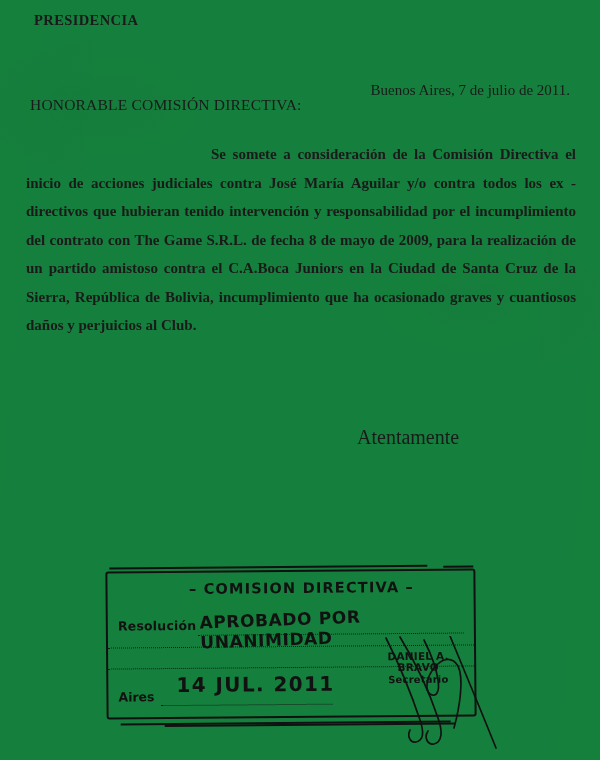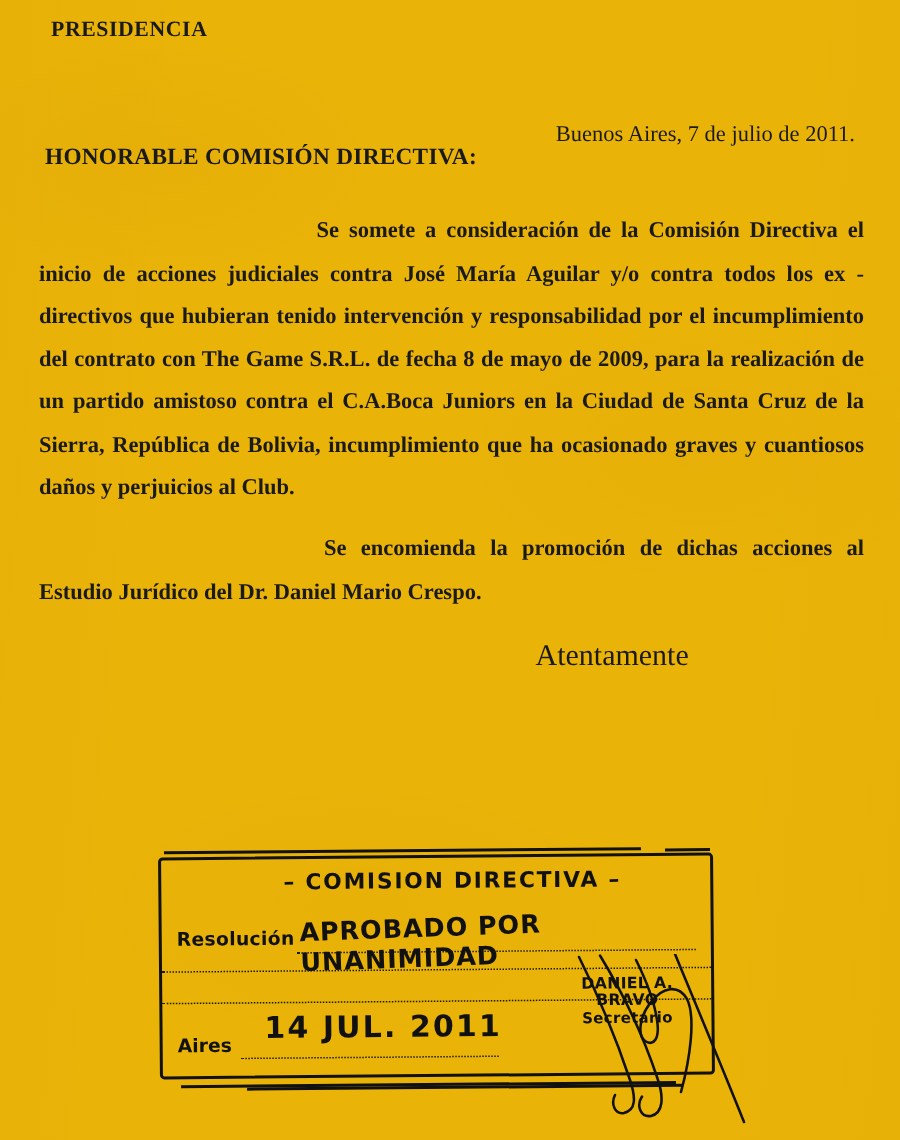--- a/index.html
+++ b/index.html
@@ -14,21 +14,21 @@
     overflow: hidden;
     font-family: "Liberation Serif", "DejaVu Serif", serif;
     color: #1a1a1a;
     -webkit-font-smoothing: antialiased;
   }
 
   
   #page {
     position: absolute;
     inset: 0;
-    background: #eab308;
+    background: #15803d;
   }
   
   #page::before {
     content: "";
     position: absolute;
     inset: 0;
     pointer-events: none;
     background:
       radial-gradient(ellipse 220px 120px at 18% 14%, rgba(0,0,0,0.018), rgba(0,0,0,0) 70%),
       radial-gradient(ellipse 260px 140px at 78% 40%, rgba(0,0,0,0.014), rgba(0,0,0,0) 70%),
@@ -50,21 +50,21 @@
     right: 30px;
     top: 50px;
     font-size: 15px;
     margin-top: 32px;
   }
 
   .salutation {
     position: absolute;
     left: 30px;
     top: 96px;
-    font-weight: bold;
+    font-weight: normal;
     font-size: 15.5px;
     letter-spacing: 0.2px;
   }
 
   .body-block {
     position: absolute;
     left: 26px;
     width: 550px;
     font-size: 15px;
     line-height: 28.5px;
@@ -218,23 +218,20 @@
   <div class="letterhead">PRESIDENCIA</div>
 
   <div class="dateline">Buenos Aires, 7 de julio de 2011.</div>
 
   <div class="salutation">HONORABLE COMISIÓN DIRECTIVA:</div>
 
   <div class="body-block" id="para-1">
     <p>Se somete a consideración de la Comisión Directiva el inicio de acciones judiciales contra José María Aguilar y/o contra todos los ex - directivos que hubieran tenido intervención y responsabilidad por el incumplimiento del contrato con The  Game  S.R.L. de fecha 8 de mayo de 2009, para la realización de un partido amistoso contra el C.A.Boca Juniors en la Ciudad de Santa Cruz de la Sierra, República de Bolivia, incumplimiento que ha ocasionado graves y cuantiosos daños y perjuicios al Club.</p>
   </div>
 
-  <div class="body-block" id="para-2">
-    <p>Se encomienda la promoción de dichas acciones al Estudio Jurídico del Dr. Daniel Mario Crespo.</p>
-  </div>
 
   <div class="closing">Atentamente</div>
 
   <div id="stamp">
     <div class="stamp-frame"></div>
     <div class="rule-top"></div>
     <div class="rule-top seg2"></div>
     <div class="rule-bottom"></div>
     <div class="rule-bottom seg2"></div>
 

